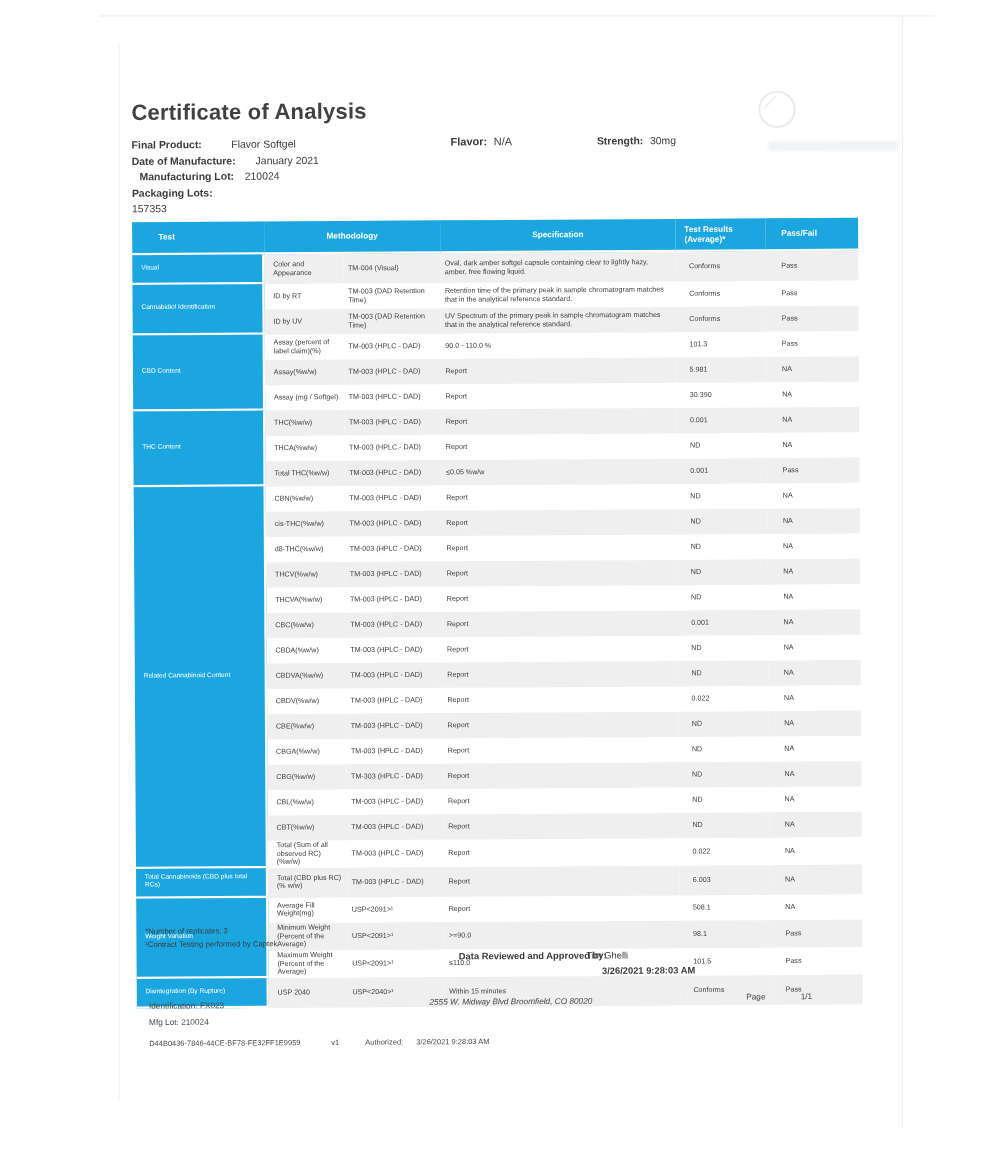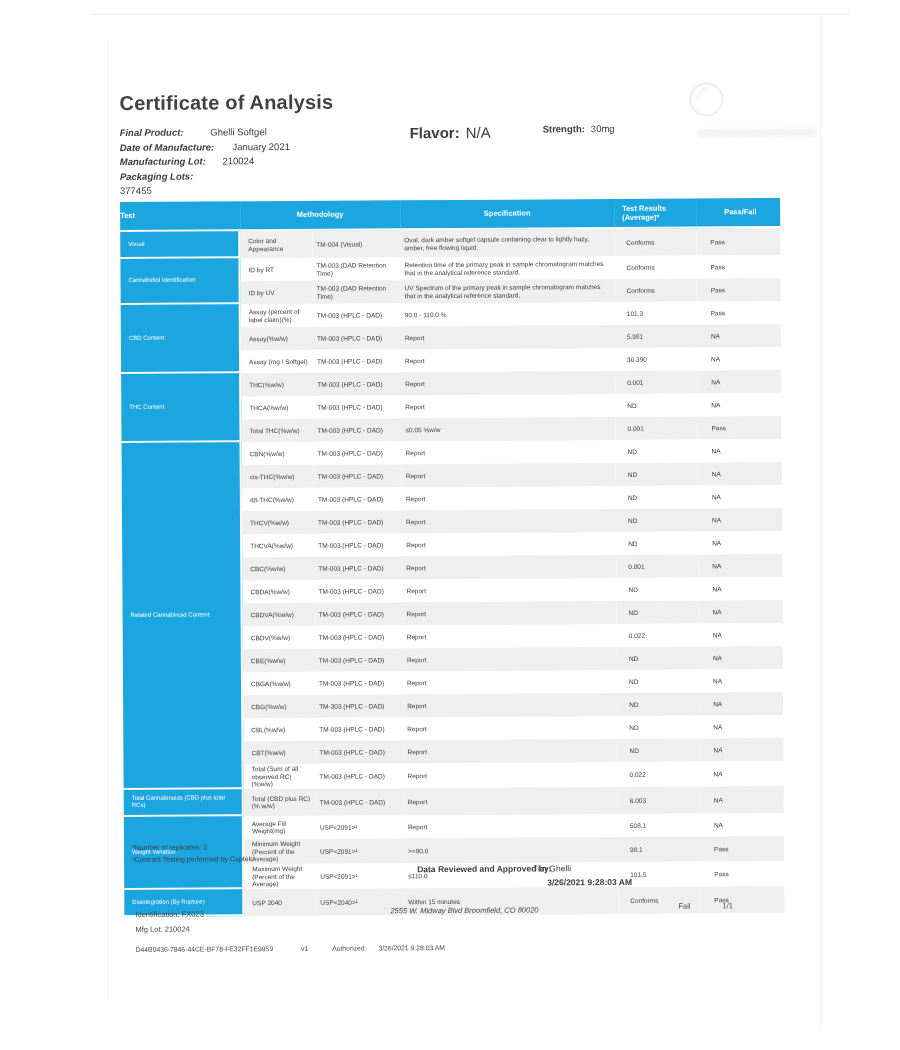--- a/index.html
+++ b/index.html
@@ -27,44 +27,44 @@
     position:absolute;left:700px;top:130px;width:120px;height:9px;border-radius:4px;
     background:#e9edf2;opacity:.6;filter:blur(1px);
   }
   .content{position:absolute;left:0;top:0;width:900px;height:1050px;transform:rotate(-0.35deg);transform-origin:450px 520px;}
 
   .doc-title{
     position:absolute;left:122px;top:90px;
     font-size:20px;font-weight:bold;color:#414141;letter-spacing:.2px;
   }
   .hdr-fields{position:absolute;left:122px;top:124px;font-size:9.5px;line-height:14.5px;}
-  .hdr-row .lbl{font-weight:bold;display:inline-block;font-style:italic;}
+  .hdr-row .lbl{font-weight:bold;display:inline-block;}
   .hdr-row .lbl.w1{width:88px;}
   .hdr-row .lbl.w2{width:110px;}
-  .hdr-row .lbl.w3{width:100px;}
-  .hdr-flavor{position:absolute;left:412px;top:124px;font-size:15px;}
+  .hdr-row .lbl.w3{width:100px;text-align:center;}
+  .hdr-flavor{position:absolute;left:412px;top:124px;font-size:10px;}
   .hdr-strength{position:absolute;left:545px;top:124px;font-size:9.5px;}
   .hdr-flavor .lbl,.hdr-strength .lbl{font-weight:bold;margin-right:6px;}
 
   table.coa{
     position:absolute;left:122px;top:200px;width:660px;
     border-collapse:separate;border-spacing:0;table-layout:fixed;
     font-size:6.5px;line-height:1.18;color:#3c3c3c;
   }
   col.c1{width:120px;}col.c2{width:72px;}col.c3{width:88px;}
   col.c4{width:214px;}col.c5{width:82px;}col.c6{width:84px;}
   thead th{
     background:var(--cyan);color:#fff;font-weight:bold;font-size:7.5px;
     height:28px;vertical-align:middle;border-bottom:2px solid #fff;padding:0;
   }
-  th.h-test{text-align:left;padding-left:0;}
+  th.h-test{text-align:left;padding-left:24px;}
   th.h-meth{text-align:center;}
   th.h-spec{text-align:center;}
   th.h-res{text-align:left;padding-left:8px;padding-right:18px;line-height:1.25;}
-  th.h-pf{text-align:left;padding-left:28px;}
+  th.h-pf{text-align:left;padding-left:14px;}
   tbody td{height:21px;vertical-align:middle;padding:1px 4px;}
   tbody tr.stripe td.cell{background:#efefef;}
   td.section{
     background:var(--cyan);color:#fff;font-size:6px;
     padding:2px 4px 2px 8px;border-bottom:2px solid #fff;border-right:2px solid #fff;
     vertical-align:middle;
   }
   td.c-parameter{padding-left:8px;}
   td.c-method{padding-left:4px;}
   td.c-specification{padding-left:4px;padding-right:10px;}
@@ -97,35 +97,35 @@
   <div class="content">
 
     <div class="watermark-circle"></div>
     <div class="watermark-smudge"></div>
 
     <div class="doc-title">Certificate of Analysis</div>
 
     <div class="hdr-fields">
       <div class="hdr-row">
         <span class="lbl w1">Final Product:</span>
-        <span class="val">Ghelli Softgel</span>
+        <span class="val">Flavor Softgel</span>
       </div>
       <div class="hdr-row">
         <span class="lbl w2">Date of Manufacture:</span>
         <span class="val">January 2021</span>
       </div>
       <div class="hdr-row">
         <span class="lbl w3">Manufacturing Lot:</span>
         <span class="val">210024</span>
       </div>
       <div class="hdr-row">
         <span class="lbl">Packaging Lots:</span>
       </div>
       <div class="hdr-row">
-        <span class="val">377455</span>
+        <span class="val">157353</span>
       </div>
     </div>
 
     <div class="hdr-flavor">
       <span class="lbl">Flavor:</span><span class="val">N/A</span>
     </div>
     <div class="hdr-strength">
       <span class="lbl">Strength:</span><span class="val">30mg</span>
     </div>
 
@@ -380,21 +380,21 @@
       </div>
       <div>
         <span>Mfg Lot:</span>
         <span>210024</span>
       </div>
     </div>
 
     <div class="foot-addr">2555 W. Midway Blvd Broomfield, CO 80020</div>
 
     <div class="foot-page">
-      <span>Fail</span><span class="pv">1/1</span>
+      <span>Page</span><span class="pv">1/1</span>
     </div>
 
     <div class="foot-docid">
       <span>D44B0436-7846-44CE-BF78-FE32FF1E9959</span>
       <span class="ver">v1</span>
       <span class="auth">Authorized:</span>
       <span class="adt">3/26/2021 9:28:03 AM</span>
     </div>
 
   </div>

